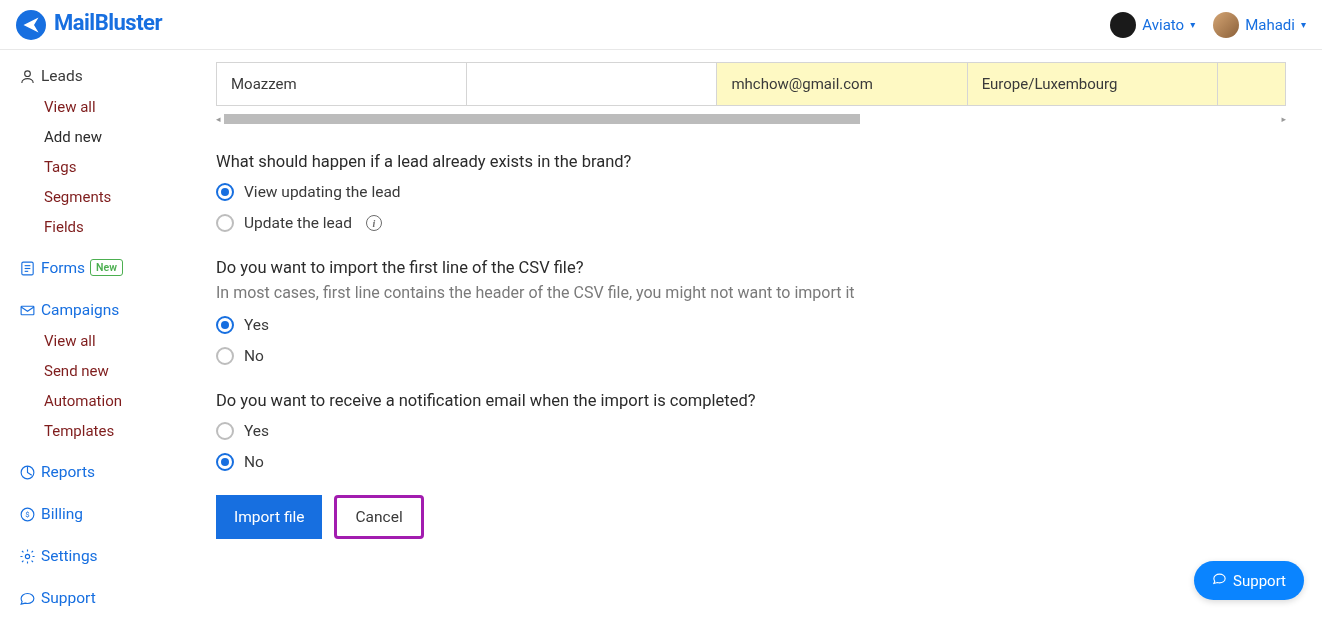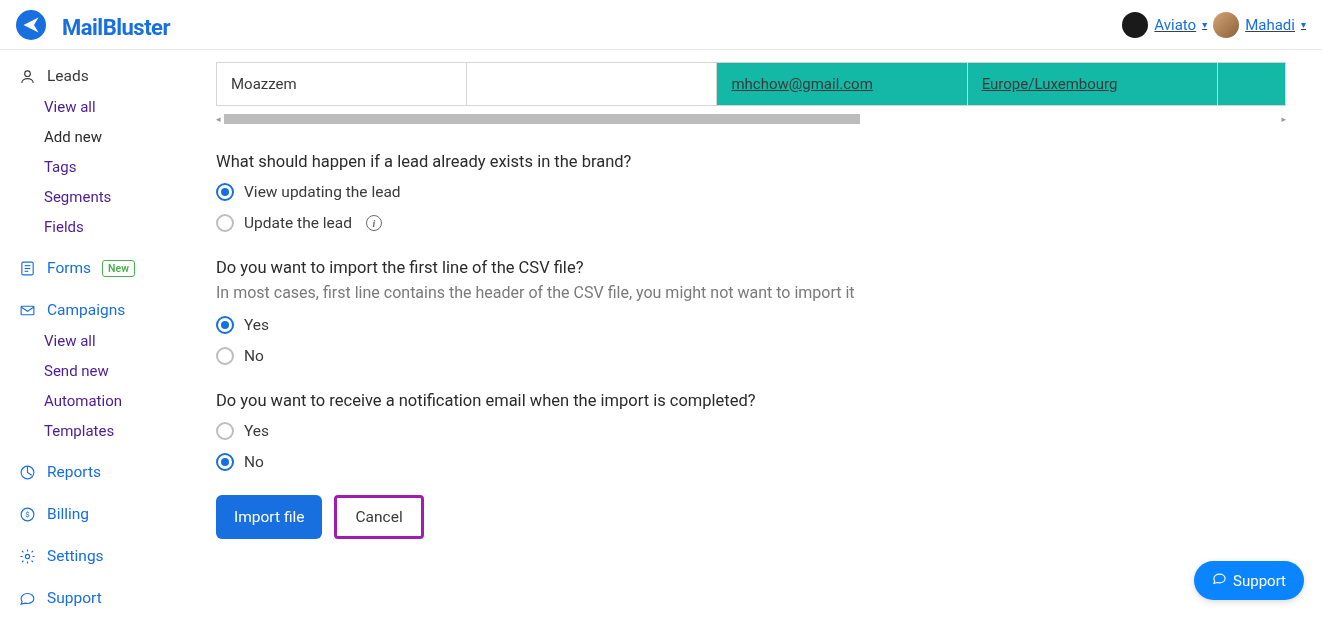--- a/index.html
+++ b/index.html
@@ -1,62 +1,62 @@
 <!DOCTYPE html>
 <html><head>
   <meta charset="utf-8">
   <style>
     * { margin: 0; padding: 0; box-sizing: border-box; font-family: -apple-system, BlinkMacSystemFont, "Segoe UI", Roboto, sans-serif; }
     body { background: #fff; color: #374151; width: 1322px; height: 620px; overflow: hidden; }
     
     
     .header { height: 50px; border-bottom: 1px solid #e8e8e8; display: flex; align-items: center; justify-content: space-between; padding: 0 16px; }
-    .logo-wrap { display: flex; align-items: flex-end; gap: 16px; }
+    .logo-wrap { display: flex; align-items: flex-start; gap: 8px; }
     .logo-icon { width: 30px; height: 30px; background: #176fe0; border-radius: 50%; display:flex; align-items:center; justify-content:center; }
     .logo-text { color: #176fe0; font-size: 22px; font-weight: 700; letter-spacing: -0.5px; }
-    .header-right { display: flex; align-items: center; gap: 6px; text-decoration: underline; }
+    .header-right { display: flex; align-items: center; gap: 18px; }
     .pill { display: flex; align-items: center; gap: 6px; color: #176fe0; font-size: 15px; cursor: pointer; }
     .avatar { width: 26px; height: 26px; border-radius: 50%; background: #1a1a1a; overflow:hidden; }
     .avatar.face { background: linear-gradient(135deg,#d4a574,#8b6039); }
     .chev { font-size: 10px; }
 
     
     .layout { display: flex; height: calc(100% - 50px); }
     .sidebar { width: 192px; padding: 10px 0; overflow-y: auto; }
-    .nav-item { display: flex; align-items: flex-end; gap: 11px; padding: 7px 18px; color: #176fe0; font-size: 15.5px; cursor: pointer; }
+    .nav-item { display: flex; align-items: flex-start; gap: 5px; padding: 7px 18px; color: #176fe0; font-size: 15.5px; cursor: pointer; }
     .nav-item.dark { color: #3a3a3a; }
-    .nav-item.sub { padding: 6px 18px 6px 44px; color: #4c1d95; font-size: 15px; }
+    .nav-item.sub { padding: 6px 18px 6px 44px; color: #7f1d1d; font-size: 15px; }
     .nav-item.sub.active { color: #2b2b2b; }
     .nav-icon { width: 18px; height: 18px; display: inline-flex; align-items:center; justify-content:center; flex-shrink:0; }
     .badge { border: 1px solid #4caf50; color: #4caf50; font-size: 10.5px; padding: 1px 5px; border-radius: 3px; font-weight:600; }
 
     .main { flex: 1; padding: 12px 40px 20px 24px; overflow-y: auto; position: relative; }
 
     
     .tbl { border: 1px solid #d5d5d5; border-collapse: collapse; width: 1070px; }
     .tbl td { border: 1px solid #d5d5d5; padding: 12px 14px; font-size: 15px; color: #3a3a3a; }
-    .tbl td.hl { background: #14b8a6; text-decoration: underline; }
+    .tbl td.hl { background: #fef9c3; }
     .scrolltrack { width: 1070px; height: 14px; margin-top: 6px; position:relative; display:flex; align-items:center; }
     .scrolltrack .thmb { position:absolute; left:8px; top:2px; height:10px; width: 636px; background: #bcbcbc; }
     .scrolltrack .ar { font-size:9px; color:#999; position:absolute; }
     .scrolltrack .ar.l{left:0} .scrolltrack .ar.r{right:0}
 
     
     .section { margin-top: 26px; }
     .qtitle { font-size: 16.5px; color: #2b2b2b; margin-bottom: 12px; }
     .qsub { font-size: 16px; color: #7a7a7a; margin-top: -6px; margin-bottom: 14px; }
     .radio-row { display: flex; align-items: center; gap: 10px; margin-bottom: 13px; cursor: pointer; }
     .radio { width: 18px; height: 18px; border: 2px solid #bdbdbd; border-radius: 50%; position: relative; flex-shrink:0; }
     .radio.sel { border-color: #176fe0; }
     .radio.sel::after { content:''; position:absolute; inset:3px; background:#176fe0; border-radius:50%; }
     .radio-label { font-size: 15.5px; color: #3a3a3a; }
     .info-ic { width:16px; height:16px; border:1px solid #6b6b6b; border-radius:50%; display:inline-flex; align-items:center; justify-content:center; font-size:10px; color:#6b6b6b; margin-left:4px; font-style:italic; font-family:serif; font-weight:bold; }
 
     .btnrow { margin-top: 24px; display:flex; gap:12px; }
-    .btn-pri { background:#176fe0; color:#fff; border:none; padding:10px 18px; font-size:15.5px; border-radius:6px; cursor:pointer; }
+    .btn-pri { background:#176fe0; color:#fff; border:none; padding:10px 18px; font-size:15.5px; border-radius:0; cursor:pointer; }
     .btn-sec { background:#fff; color:#3a3a3a; border:3px solid #a21caf; padding:10px 18px; font-size:15.5px; border-radius:4px; cursor:pointer; }
 
     .support-fab { position: fixed; right: 18px; bottom: 20px; background:#0a84ff; color:#fff; padding:10px 18px; border-radius:22px; font-size:15px; display:flex; align-items:center; gap:6px; cursor:pointer; box-shadow:0 2px 6px rgba(0,0,0,.15); }
   </style>
 </head>
 <body>
 
 <div class="header">
   <div class="logo-wrap">
     <span class="logo-icon">

